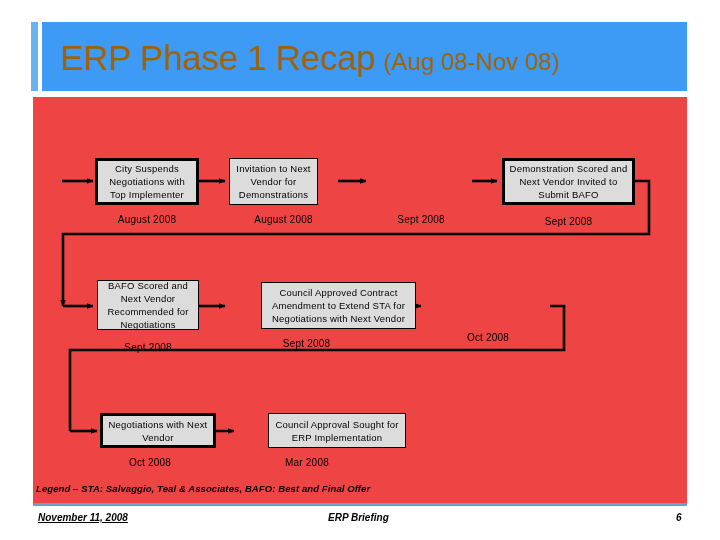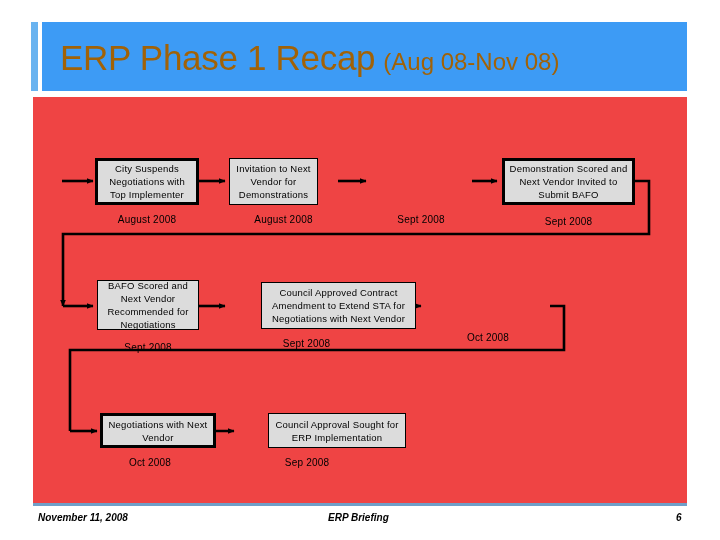--- a/index.html
+++ b/index.html
@@ -118,21 +118,21 @@
   }
   .footer-text {
     position: absolute;
     top: 512px;
     font-size: 10px;
     font-style: italic;
     font-weight: bold;
     color: #000;
     white-space: nowrap;
   }
-  #footer-date  { left: 38px; }
+  #footer-date  { left: 38px; text-decoration: underline; }
   #footer-title { left: 328px; }
   #footer-page  { left: 676px; }
 </style>
 </head>
 <body>
 
 <div id="title-accent-bar"></div>
 <div id="title-banner"></div>
 <div id="title-text-wrap">
   <span id="title-main">ERP Phase 1 Recap</span><span id="title-sub">(Aug 08-Nov 08)</span>
@@ -201,20 +201,21 @@
   <div class="node-date" style="left:393px; top:228px; width:124px;">Oct 2008</div>
 
   <div class="node thick" style="left:67px; top:316px; width:116px; height:35px;">
     <span>Negotiations with Next Vendor</span>
   </div>
   <div class="node-date" style="left:67px; top:353px; width:100px;">Oct 2008</div>
 
   <div class="node" style="left:205px; top:316px; width:138px; height:35px;margin-left:30px;">
     <span>Council Approval Sought for ERP Implementation</span>
   </div>
-  <div class="node-date" style="left:205px; top:353px; width:138px;">Sep 2008</div>
-
+  <div class="node-date" style="left:205px; top:353px; width:138px;">Mar 2008</div>
+
+  <div id="legend">Legend – STA: Salvaggio, Teal &amp; Associates, BAFO: Best and Final Offer</div>
 </div>
 
 <div id="footer-rule"></div>
 <div class="footer-text" id="footer-date">November 11, 2008</div>
 <div class="footer-text" id="footer-title">ERP Briefing</div>
 <div class="footer-text" id="footer-page">6</div>
 
 </body></html>

